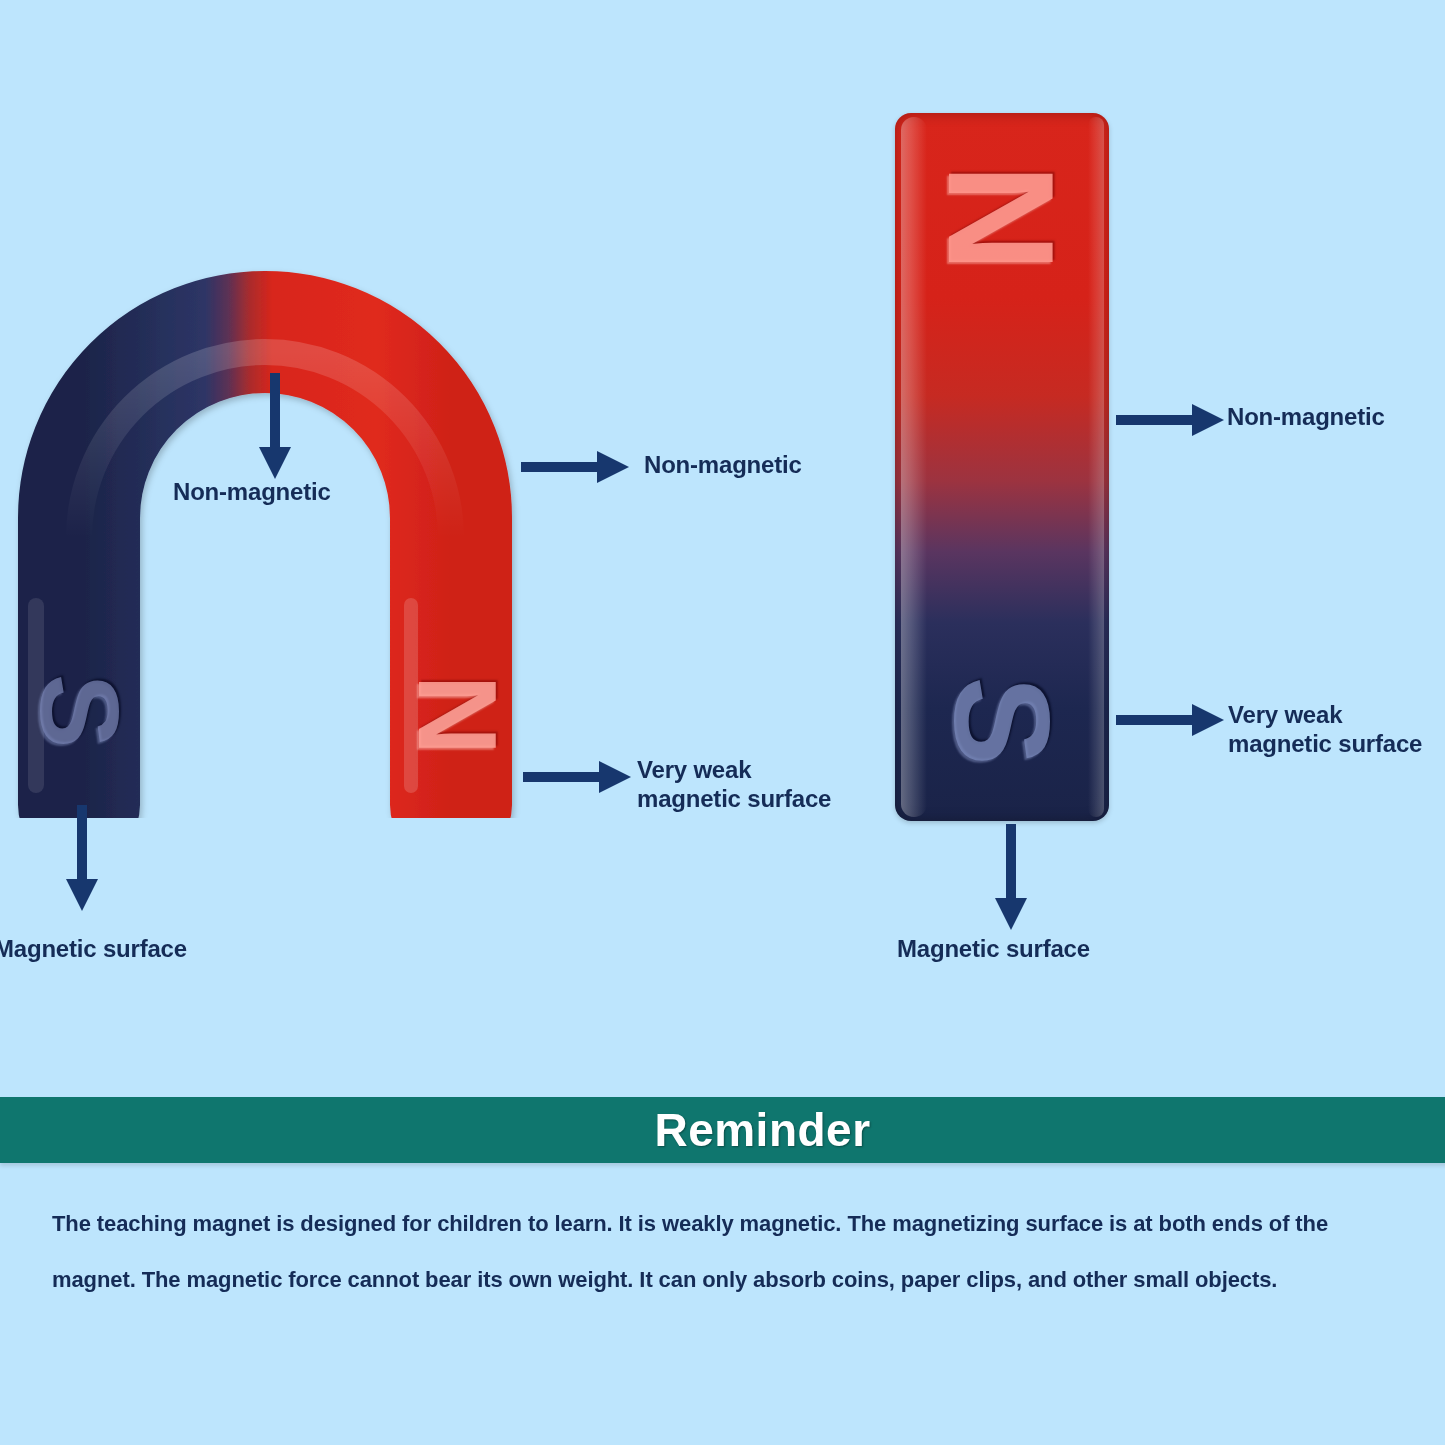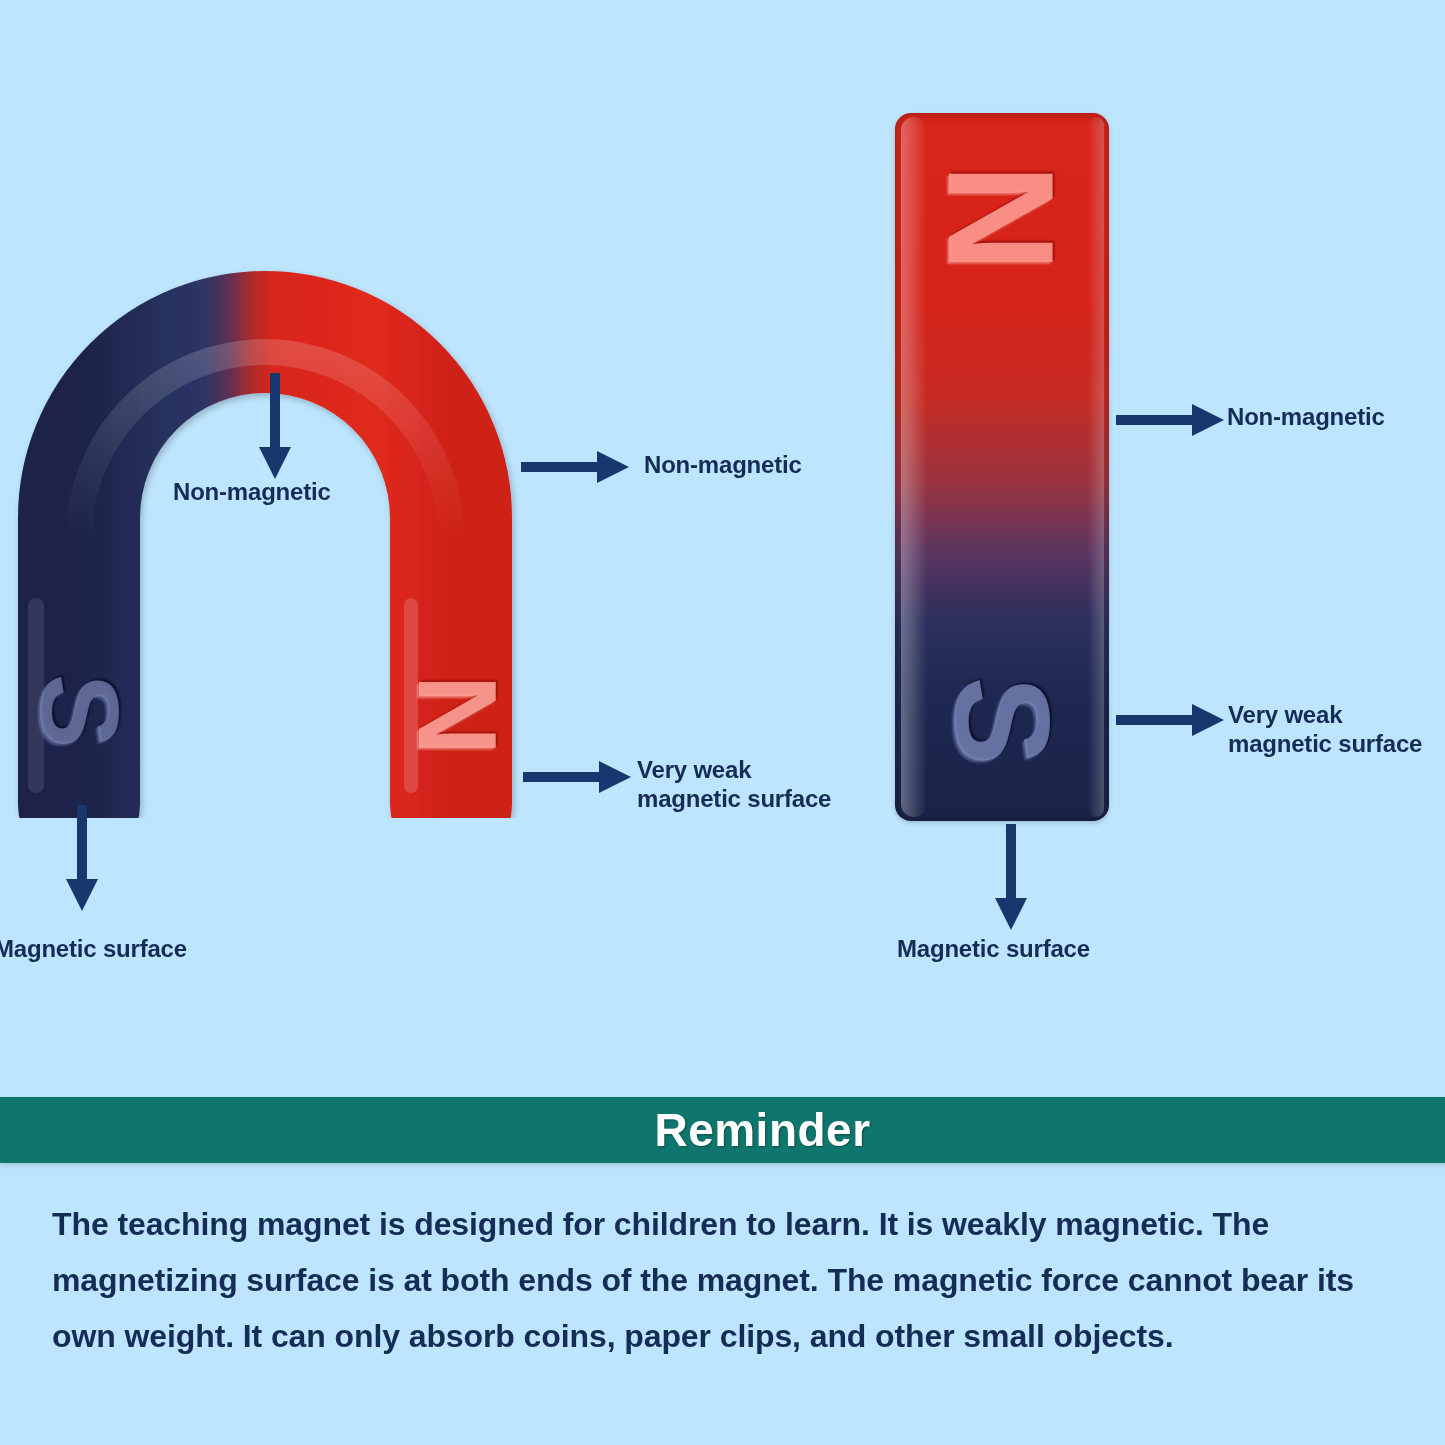--- a/index.html
+++ b/index.html
@@ -135,21 +135,21 @@
     letter-spacing: 0.5px;
     text-shadow: 1px 1px 2px rgba(0,0,0,0.35);
   }
   #reminder-body {
     position: absolute;
     left: 52px;
     top: 1196px;
     width: 1348px;
     color: #152c57;
     font-weight: bold;
-    font-size: 32px;
+    font-size: 22px;
     line-height: 56px;
     letter-spacing: -0.1px;
   }
 </style>
 </head>
 <body>
 
 <div id="page">
 
   <div id="horseshoe">

